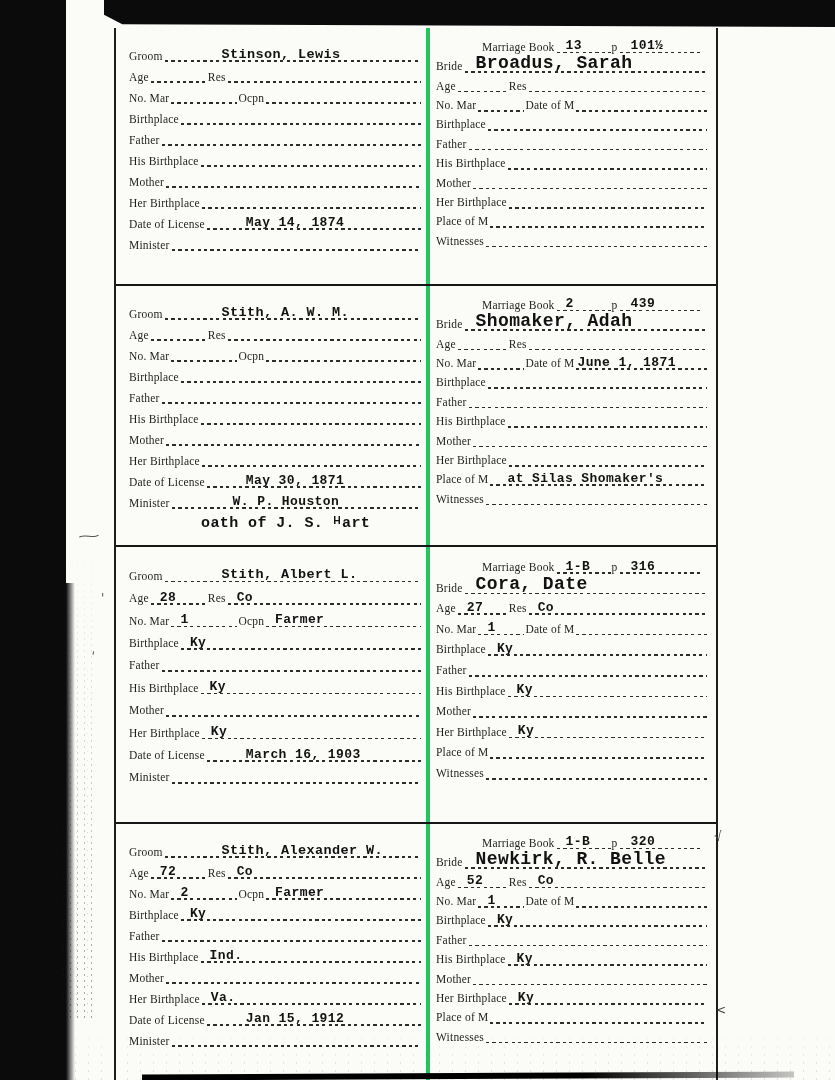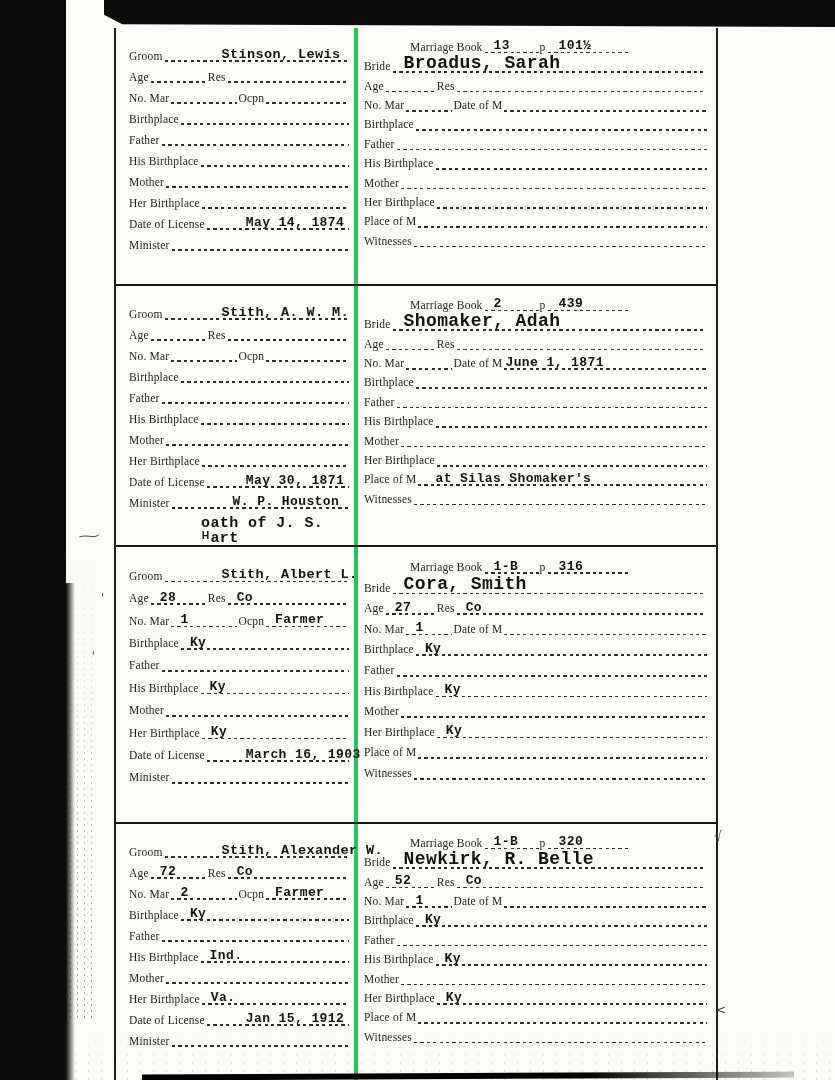--- a/index.html
+++ b/index.html
@@ -36,21 +36,21 @@
   .mark-tick2{left:91px;top:650px;font-size:12px;color:#555;transform:rotate(14deg);}
   
   .cards-area{position:absolute;left:114px;top:28px;width:604px;height:1052px;box-sizing:border-box;
               border-left:2px solid #1d1d1d;border-right:2px solid #1d1d1d;
               display:flex;flex-direction:column;}
   .card{position:relative;display:flex;--lr:21px;--rr:19.4px;box-sizing:border-box;}
   .card + .card{border-top:2px solid #161616;}
   .card1{height:256px}.card2{height:261px}
   .card3{height:277px;--lr:22.4px;--rr:20.6px}
   .card4{flex:1}
-  .gcol{width:238px;box-sizing:border-box;padding:15px 4px 0 13px;}
+  .gcol{width:310px;box-sizing:border-box;padding:15px 4px 0 13px;}
   .bcol{flex:1;box-sizing:border-box;border-left:4px solid #22c55e;padding:8px 8px 0 6px;}
   .lrow{display:flex;align-items:flex-end;height:var(--lr);}
   .rrow{display:flex;align-items:flex-end;height:var(--rr);}
   .lbl{font-family:"Liberation Serif",serif;font-size:11.5px;line-height:1;color:#1e1e1e;
        padding:0 1px 2px 0;white-space:pre;letter-spacing:.2px;}
   .lead{position:relative;flex:1;height:100%;}
   .lead::after{content:"";position:absolute;left:1px;right:1px;bottom:2px;height:1.6px;
        background:repeating-linear-gradient(90deg,#2c2c2c 0 3.2px,transparent 3.2px 6.4px);}
   .w58{flex:0 0 58px}.w68{flex:0 0 68px}.w52{flex:0 0 52px}
   .w48{flex:0 0 48px}.w56{flex:0 0 56px}.w84{flex:0 0 84px}
@@ -464,21 +464,21 @@
             </span>
         <span class="lbl">p</span>
         <span class="lead w84">
               <span class="val vpage">316</span>
             </span>
         <span class="spf"></span>
       </div>
       <div class="rrow">
         <span class="lbl">Bride</span>
         <span class="lead">
-              <span class="val vbride">Cora, Smith</span>
+              <span class="val vbride">Cora, Date</span>
             </span>
       </div>
       <div class="rrow">
         <span class="lbl">Age</span>
         <span class="lead w52">
               <span class="val">27</span>
             </span>
         <span class="lbl">Res</span>
         <span class="lead">
               <span class="val">Co</span>

